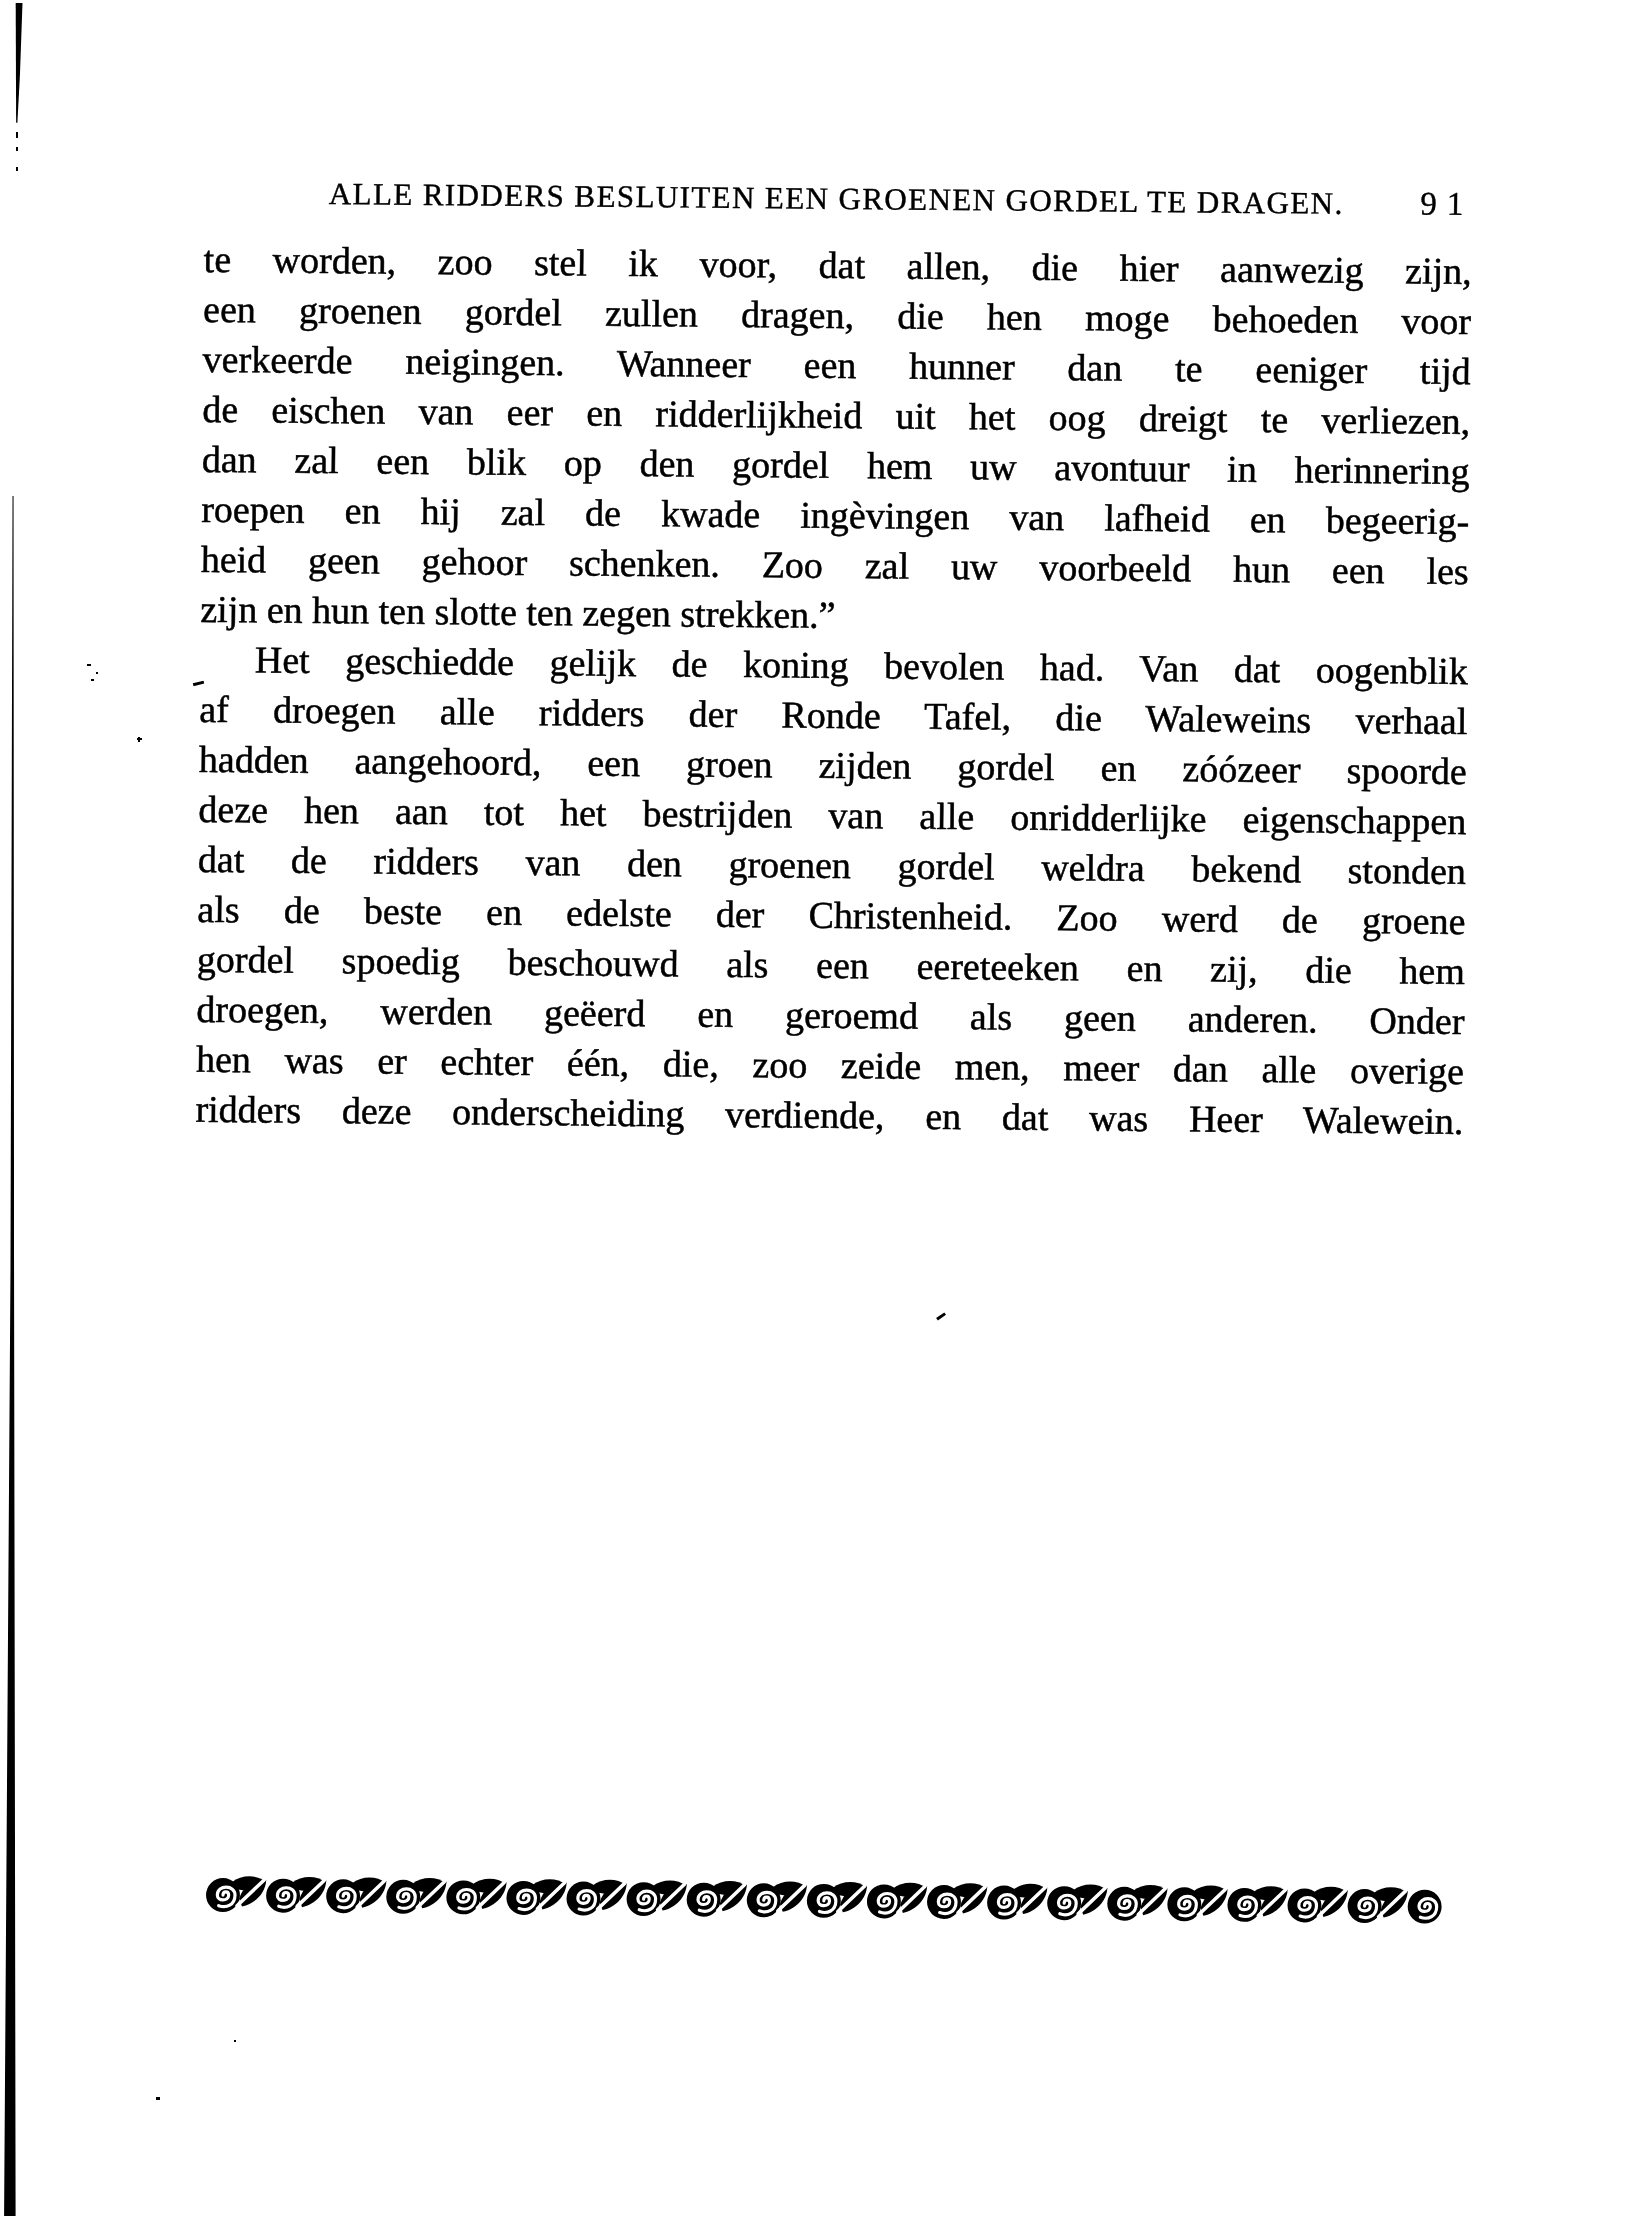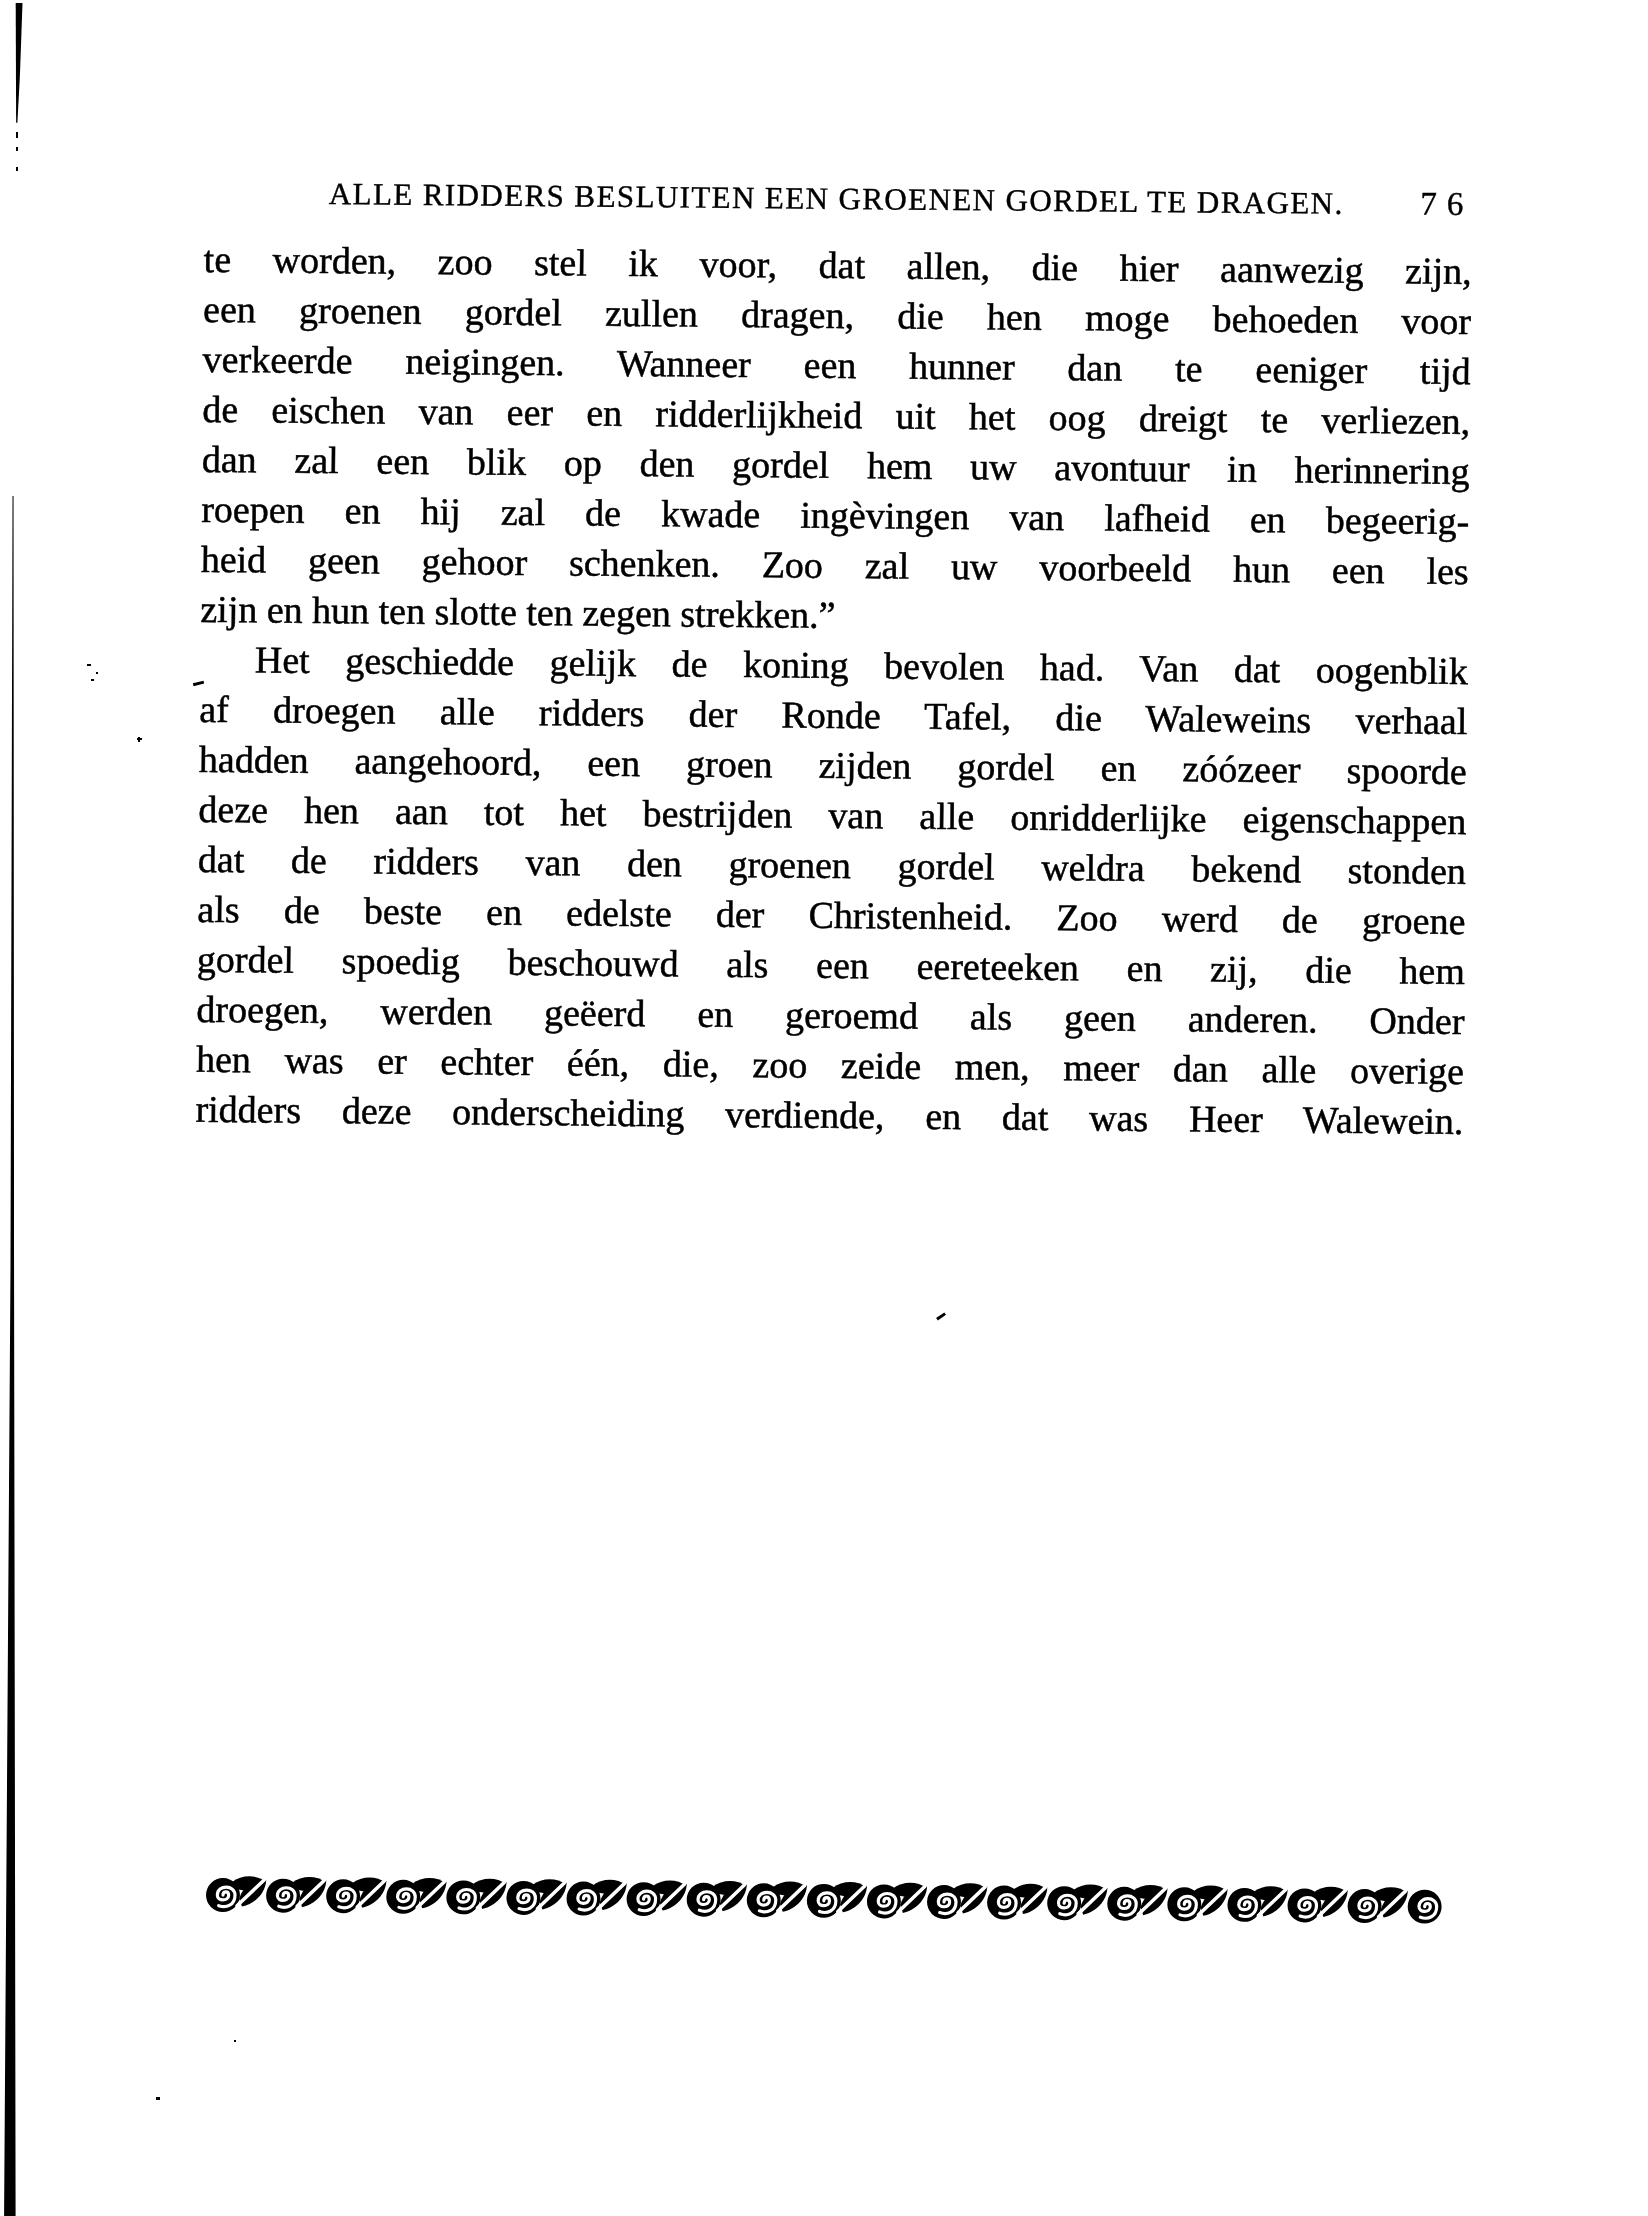--- a/index.html
+++ b/index.html
@@ -75,21 +75,21 @@
   .speck-e{left:156px;top:2097px;width:4.3px;height:2.8px;}
 </style>
 </head>
 <body>
 
 <div class="scan-rotated">
 
   <div class="running-head">
     <span class="spacer"></span>
     <span class="title">ALLE RIDDERS BESLUITEN EEN GROENEN GORDEL TE DRAGEN.</span>
-    <span class="folio">76</span>
+    <span class="folio">91</span>
   </div>
 
   <div class="body-text">
       <div class="paragraph">
         <div class="line">te worden, zoo stel ik voor, dat allen, die hier aanwezig zijn,</div>
         <div class="line">een groenen gordel zullen dragen, die hen moge behoeden voor</div>
         <div class="line">verkeerde neigingen. Wanneer een hunner dan te eeniger tijd</div>
         <div class="line">de eischen van eer en ridderlijkheid uit het oog dreigt te verliezen,</div>
         <div class="line">dan zal een blik op den gordel hem uw avontuur in herinnering</div>
         <div class="line">roepen en hij zal de kwade ingèvingen van lafheid en begeerig-</div>

